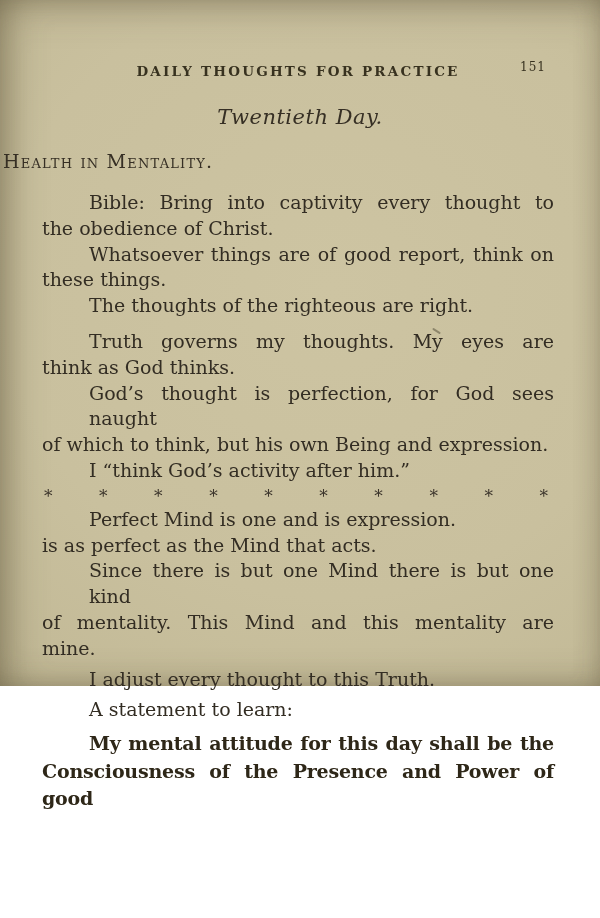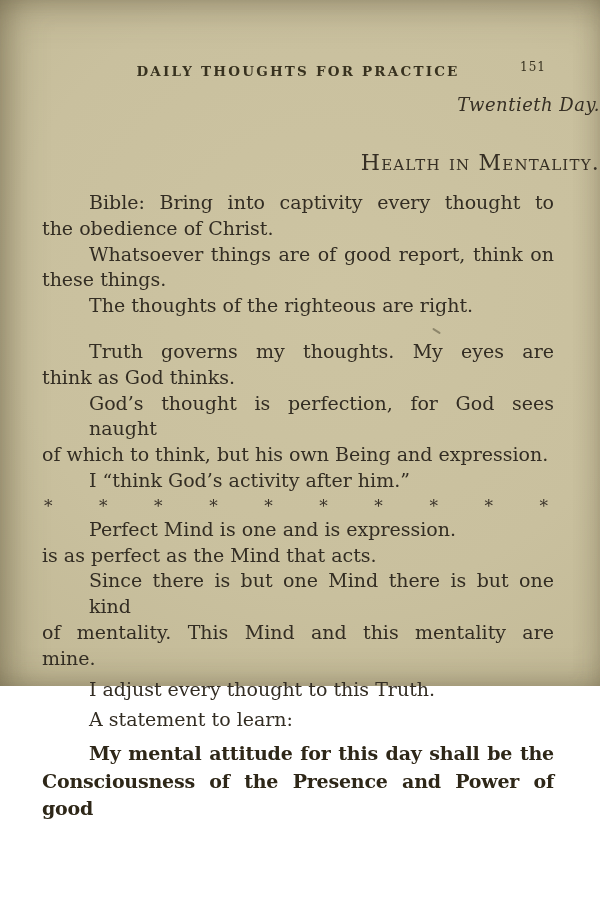--- a/index.html
+++ b/index.html
@@ -41,36 +41,36 @@
     position: absolute;
     right: 8px;
     top: -3px;
     font-size: 12px;
     letter-spacing: 1px;
     color: #37311f;
   }
 
   .day-title {
     position: absolute;
-    top: 94px;
+    top: 105px;
     left: 0; right: 0;
-    text-align: right;
+    text-align: center;
     font-style: italic;
-    font-size: 18px;
+    font-size: 21px;
     letter-spacing: 0.5px;
     color: #362f24;
   }
 
   .section-title {
     position: absolute;
     top: 150px;
     left: 3px; right: 0;
-    text-align: right;
+    text-align: left;
     font-variant: small-caps;
-    font-size: 22px;
+    font-size: 19px;
     letter-spacing: 1.2px;
     color: #362f24;
   }
 
   .text-block {
     position: absolute;
     top: 190px;
     left: 42px;
     width: 512px;
     font-size: 19px;
@@ -79,21 +79,21 @@
 
   .para { margin: 0; }
   .line {
     display: block;
     text-align: justify;
     text-align-last: justify;
   }
   .line.first { padding-left: 47px; }
   .line.last  { text-align-last: left; }
 
-  .gap-before { margin-top: 20px; }
+  .gap-before { margin-top: 10px; }
   .gap-small  { margin-top: 5px; }
 
   .asterisk-row {
     display: block;
     text-align: justify;
     text-align-last: justify;
     padding: 0 6px 0 2px;
     font-size: 17px;
     line-height: 22px;
     margin-top: 1px;

